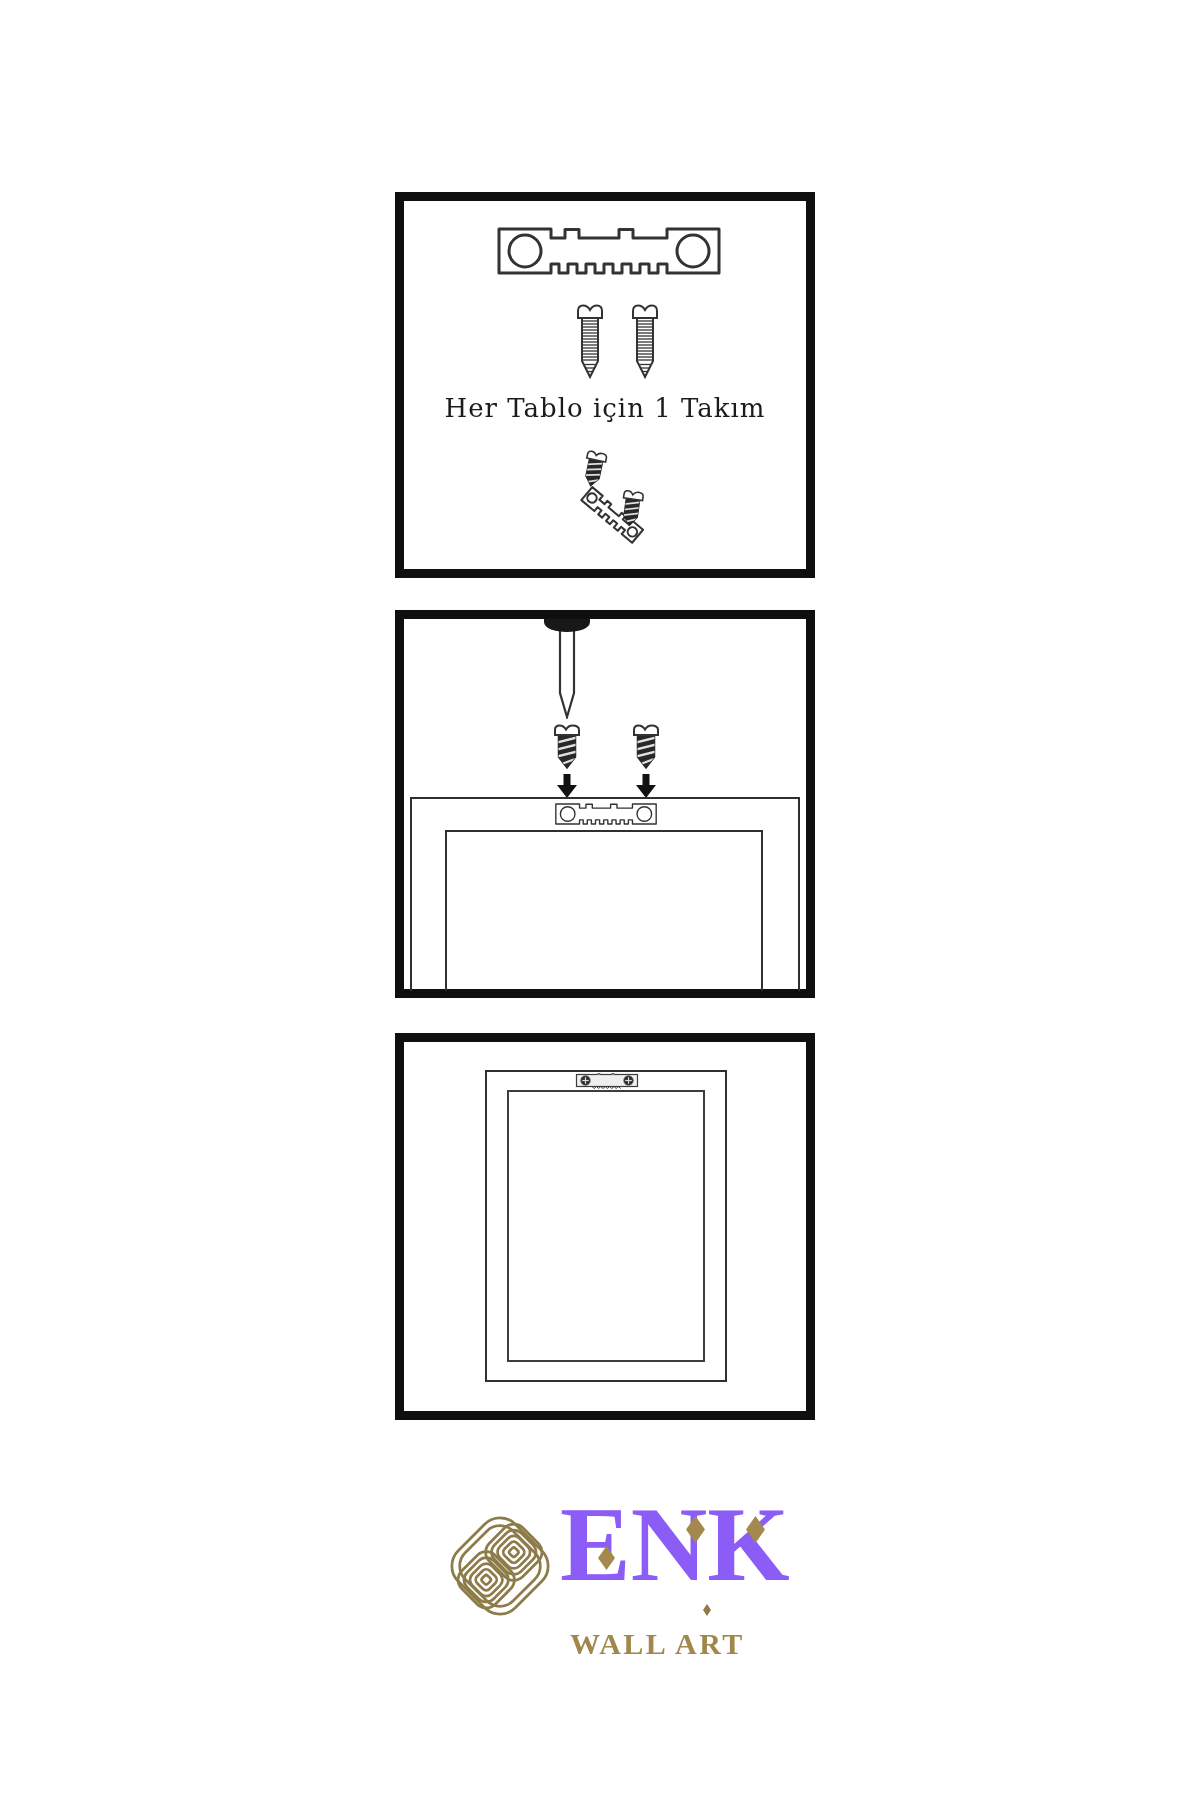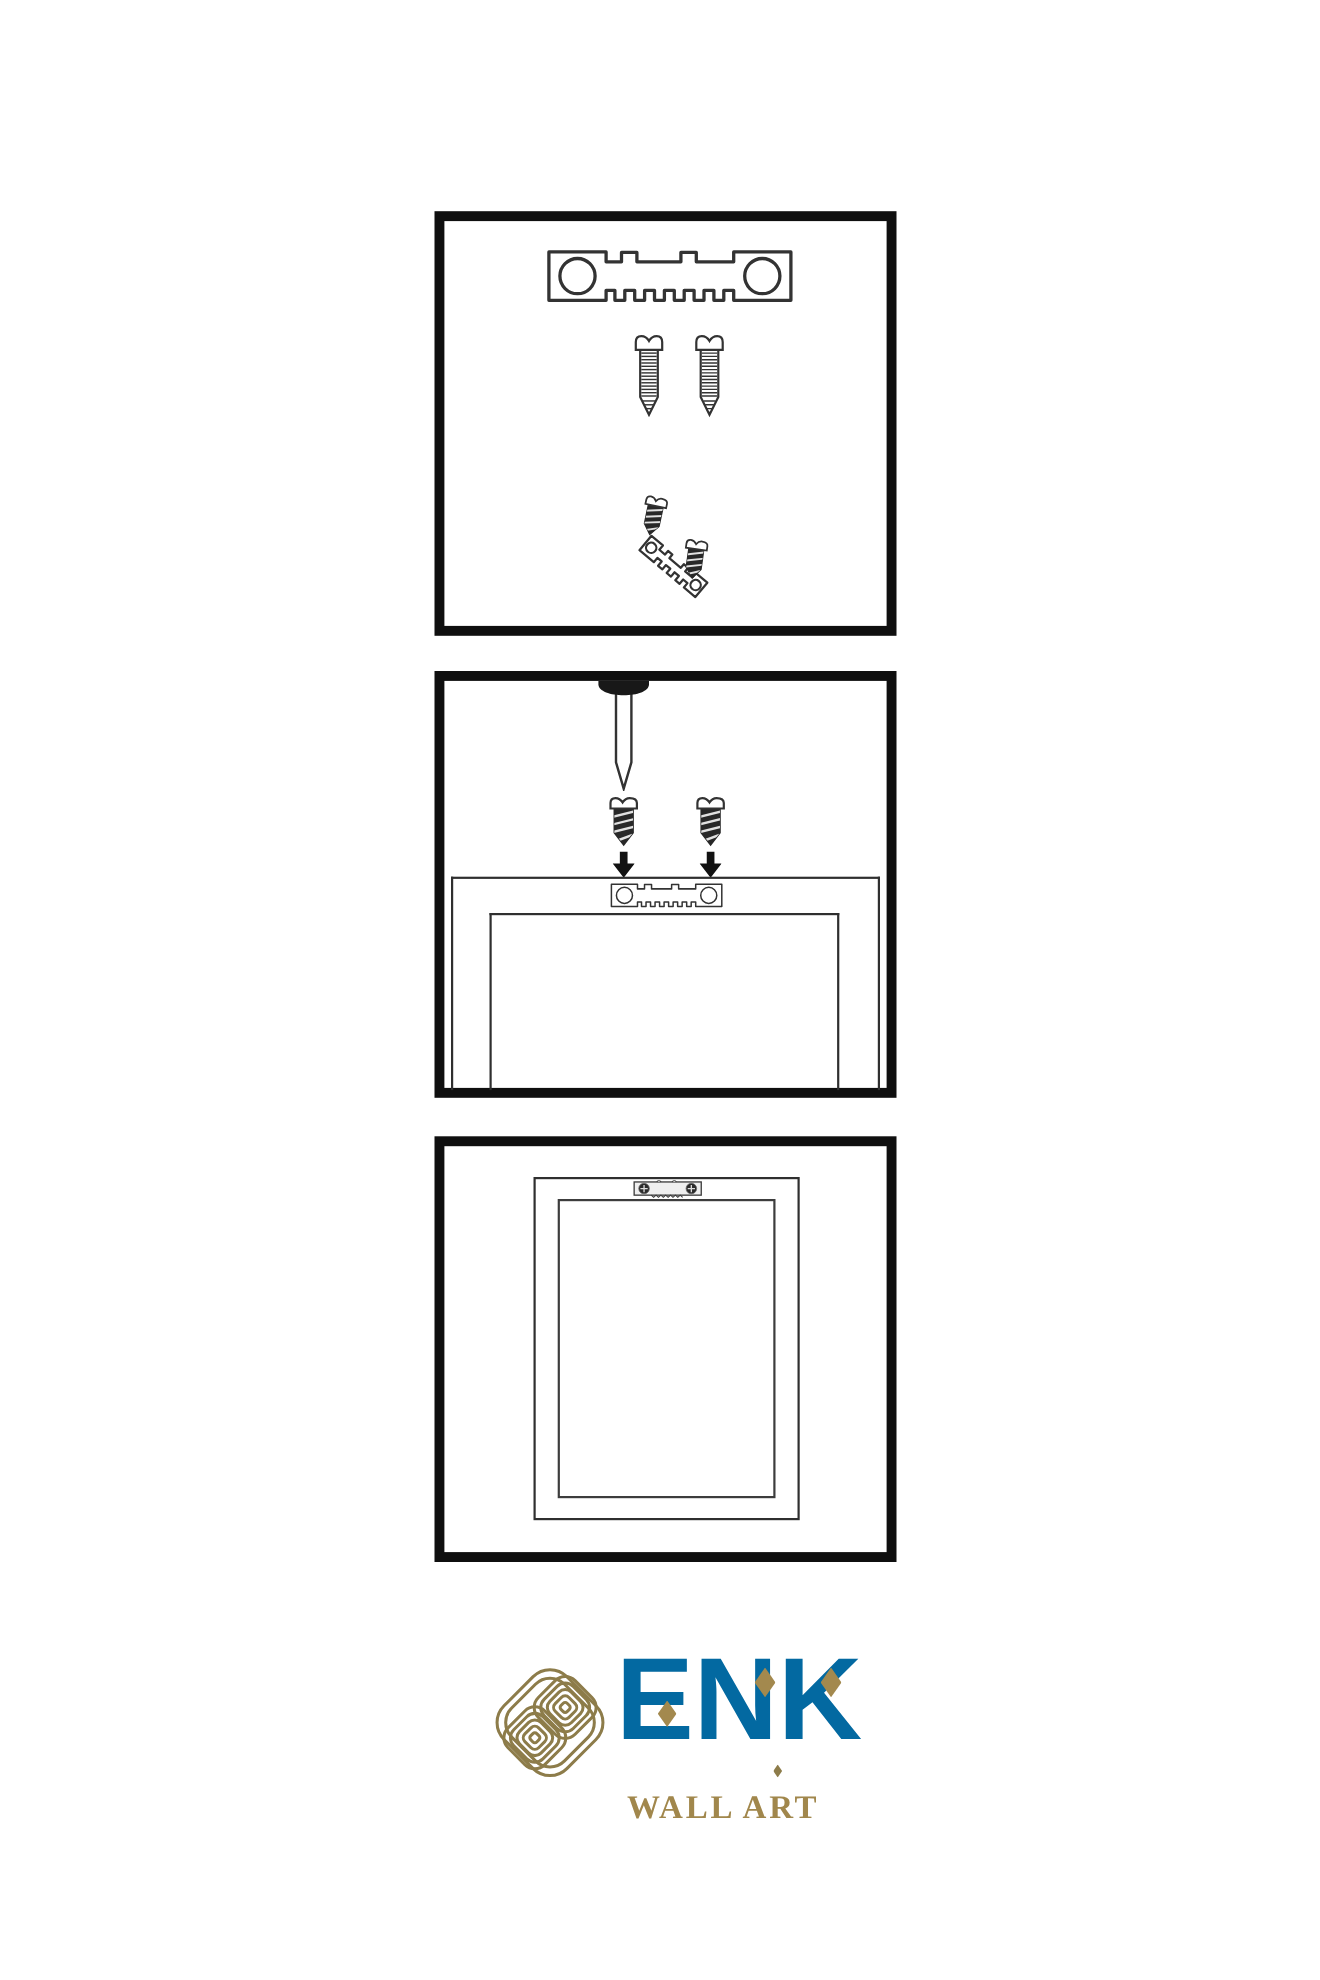--- a/index.html
+++ b/index.html
@@ -5,22 +5,22 @@
   html,body{margin:0;padding:0;background:#fff;}
   .stage{position:relative;width:1200px;height:1800px;background:#ffffff;overflow:hidden;
          font-family:"Liberation Sans",sans-serif;}
   .abs{position:absolute;}
   .panel{position:absolute;border:9px solid #0f0f0f;background:#ffffff;}
   .frame-line{position:absolute;border:2px solid #2f2f2f;background:transparent;}
   .no-bottom{border-bottom:none;}
   .caption{position:absolute;left:0;right:0;text-align:center;
            font-family:"DejaVu Serif","Liberation Serif",serif;
            font-size:26px;letter-spacing:1px;color:#1b1b1b;font-weight:400;}
-  .wordmark{position:absolute;font-family:Liberation Sans, sans-serif;font-weight:700;
-            font-size:106px;line-height:1;color:#0369a1;letter-spacing:0;}
+  .wordmark{position:absolute;font-family:Liberation Serif, serif;font-weight:700;
+            font-size:106px;line-height:1;color:#8b5cf6;letter-spacing:0;}
   .subtitle{position:absolute;font-family:"Liberation Serif",serif;font-weight:700;
             font-size:30px;line-height:1;color:#a1874c;letter-spacing:2.5px;}
   .diamond{position:absolute;background:#a3894e;
            clip-path:polygon(50% 0,100% 50%,50% 100%,0 50%);}
   svg{display:block;}
   .defs-hidden{position:absolute;width:0;height:0;overflow:hidden;}
 </style>
 </head>
 <body>
 
@@ -99,20 +99,21 @@
         <use href="#g-hanger"></use>
       </svg>
 
     <svg class="abs" style="left:166px;top:100px;" width="40" height="80" viewBox="0 0 40 80">
         <use href="#g-screw-outline"></use>
       </svg>
     <svg class="abs" style="left:221px;top:100px;" width="40" height="80" viewBox="0 0 40 80">
         <use href="#g-screw-outline"></use>
       </svg>
 
+    <div class="caption" style="top:192px;">Her Tablo için 1 Takım</div>
 
     <svg class="abs" style="left:157px;top:242px;" width="100" height="108" viewBox="0 0 100 108">
       <g transform="translate(31,55) rotate(40) scale(0.85) translate(-10,-12)">
           <use href="#g-hanger-mini"></use>
         </g>
       <g transform="translate(24,4) rotate(12) scale(0.8)">
           <use href="#g-screw-dark"></use>
         </g>
       <g transform="translate(60,44) rotate(8) scale(0.8)">
           <use href="#g-screw-dark"></use>

